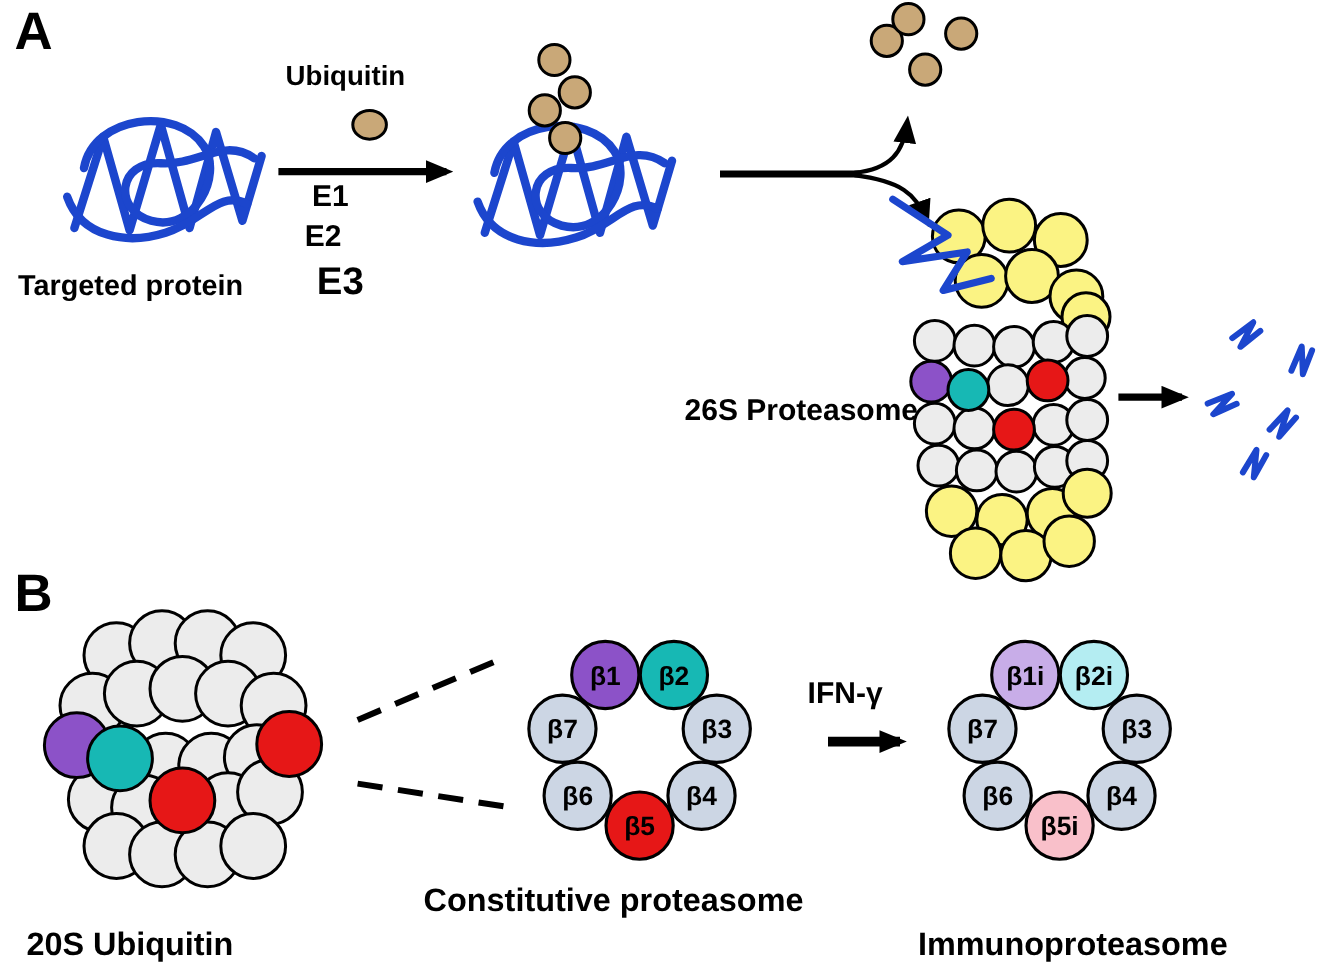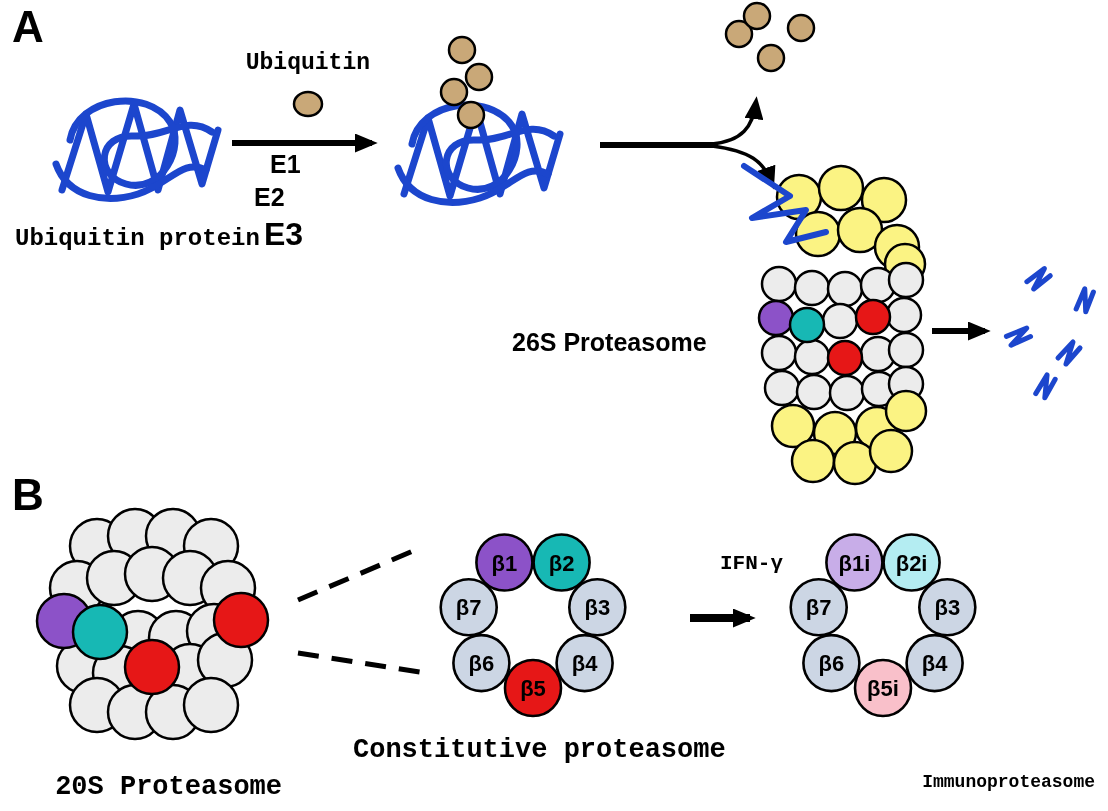--- a/index.html
+++ b/index.html
@@ -1,20 +1,20 @@
 <!DOCTYPE html>
 <html style="--protein-blue: #1c46cd; --ubiquitin-tan: #c9a878; --cap-yellow: #fbf383; --body-gray: #ececec; --accent-purple: #8c52c8; --accent-teal: #17b8b4; --accent-red: #e61717;"><head>
 <meta charset="utf-8">
 <style>
   html,body{margin:0;padding:0;}
   body{width:1108px;height:811px;background:#ffffff;position:relative;overflow:hidden;
        font-family:"Liberation Sans",sans-serif;}
   #scene{position:absolute;left:0;top:0;}
   .t{position:absolute;color:#000;font-weight:700;white-space:nowrap;}
-  .center{text-align:right;font-family:Liberation Mono, monospace;}
+  .center{text-align:left;}
   .panel-label{font-size:44px;}
   .squiggle{stroke:var(--protein-blue);stroke-width:7;fill:none;stroke-linecap:round;stroke-linejoin:round;}
   .peptide{stroke:var(--protein-blue);stroke-width:5;fill:none;stroke-linecap:round;stroke-linejoin:round;}
   .ub{fill:var(--ubiquitin-tan);stroke:#000;stroke-width:2.5;}
   .cap{fill:var(--cap-yellow);stroke:#000;stroke-width:2.5;}
   .core{fill:var(--body-gray);stroke:#000;stroke-width:2.5;}
   .acc-purple{fill:var(--accent-purple);}
   .acc-teal{fill:var(--accent-teal);}
   .acc-red{fill:var(--accent-red);}
   .arrow{stroke:#000;fill:none;}
@@ -223,22 +223,22 @@
       </g>
       <g>
         <circle cx="818.7" cy="607.3" r="28" fill="#ccd6e4" class="su"></circle>
         <text x="818.7" y="615.3" class="su-label">β7</text>
       </g>
     </g>
 </svg>
 
 <div class="t panel-label" style="left:12px;top:2px">A</div>
 <div class="t center" style="left:238px;top:50px;width:132px;font-size:23px">Ubiquitin</div>
-<div class="t" style="left:270px;top:150px;font-size:25px">E1</div>
+<div class="t" style="left:260px;top:150px;font-size:25px">E1</div>
 <div class="t" style="left:254px;top:183px;font-size:25px">E2</div>
 <div class="t" style="left:264px;top:216px;font-size:32px">E3</div>
-<div class="t center" style="left:15px;top:225px;width:225px;font-size:24px">Ubiquitin protein</div>
-<div class="t" style="left:512px;top:328px;width:253px;text-align:left;font-size:25px">26S Proteasome</div>
+<div class="t center" style="left:15px;top:225px;width:225px;font-size:24px">Targeted protein</div>
+<div class="t" style="left:512px;top:328px;width:253px;text-align:right;font-size:25px">26S Proteasome</div>
 <div class="t panel-label" style="left:12px;top:470px">B</div>
-<div class="t center" style="left:22px;top:772px;width:260px;font-size:27px">20S Proteasome</div>
+<div class="t center" style="left:22px;top:772px;width:260px;font-size:27px">20S Ubiquitin</div>
 <div class="t center" style="left:353px;top:735px;width:360px;font-size:27px">Constitutive proteasome</div>
-<div class="t center" style="left:765px;top:772px;width:330px;font-size:18px">Immunoproteasome</div>
-<div class="t center" style="left:673px;top:552px;width:110px;font-size:21px">IFN-γ</div>
+<div class="t center" style="left:765px;top:772px;width:330px;font-size:27px">Immunoproteasome</div>
+<div class="t center" style="left:673px;top:564px;width:110px;font-size:25px">IFN-γ</div>
 
 </body></html>

